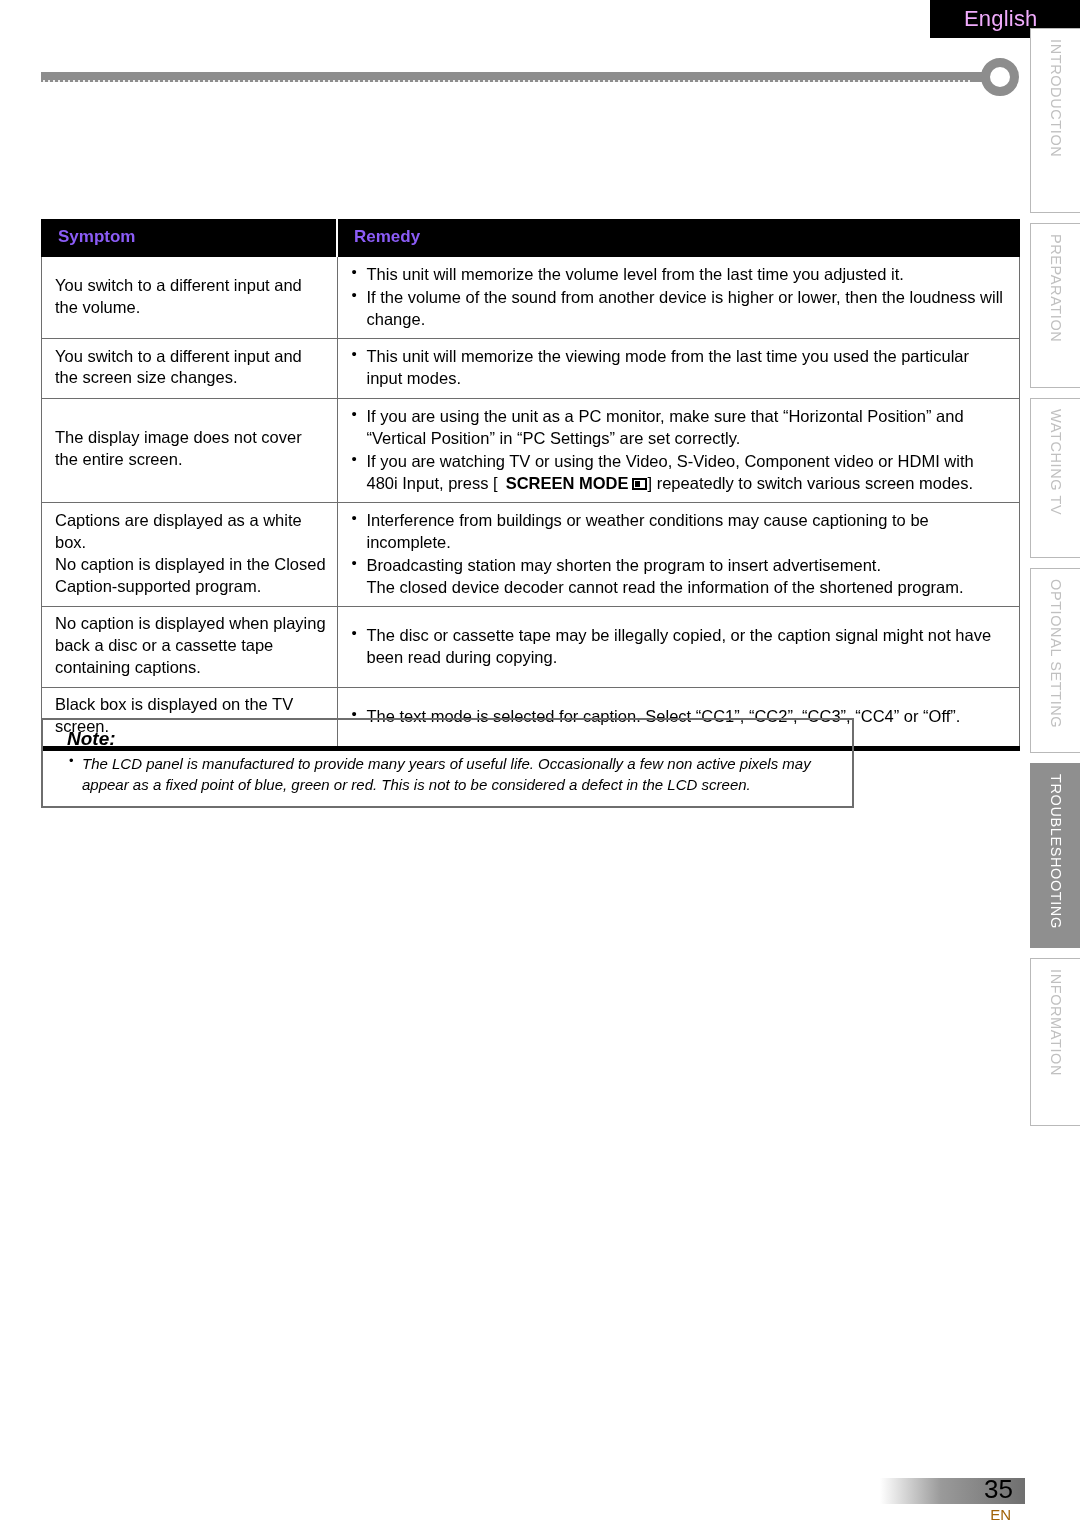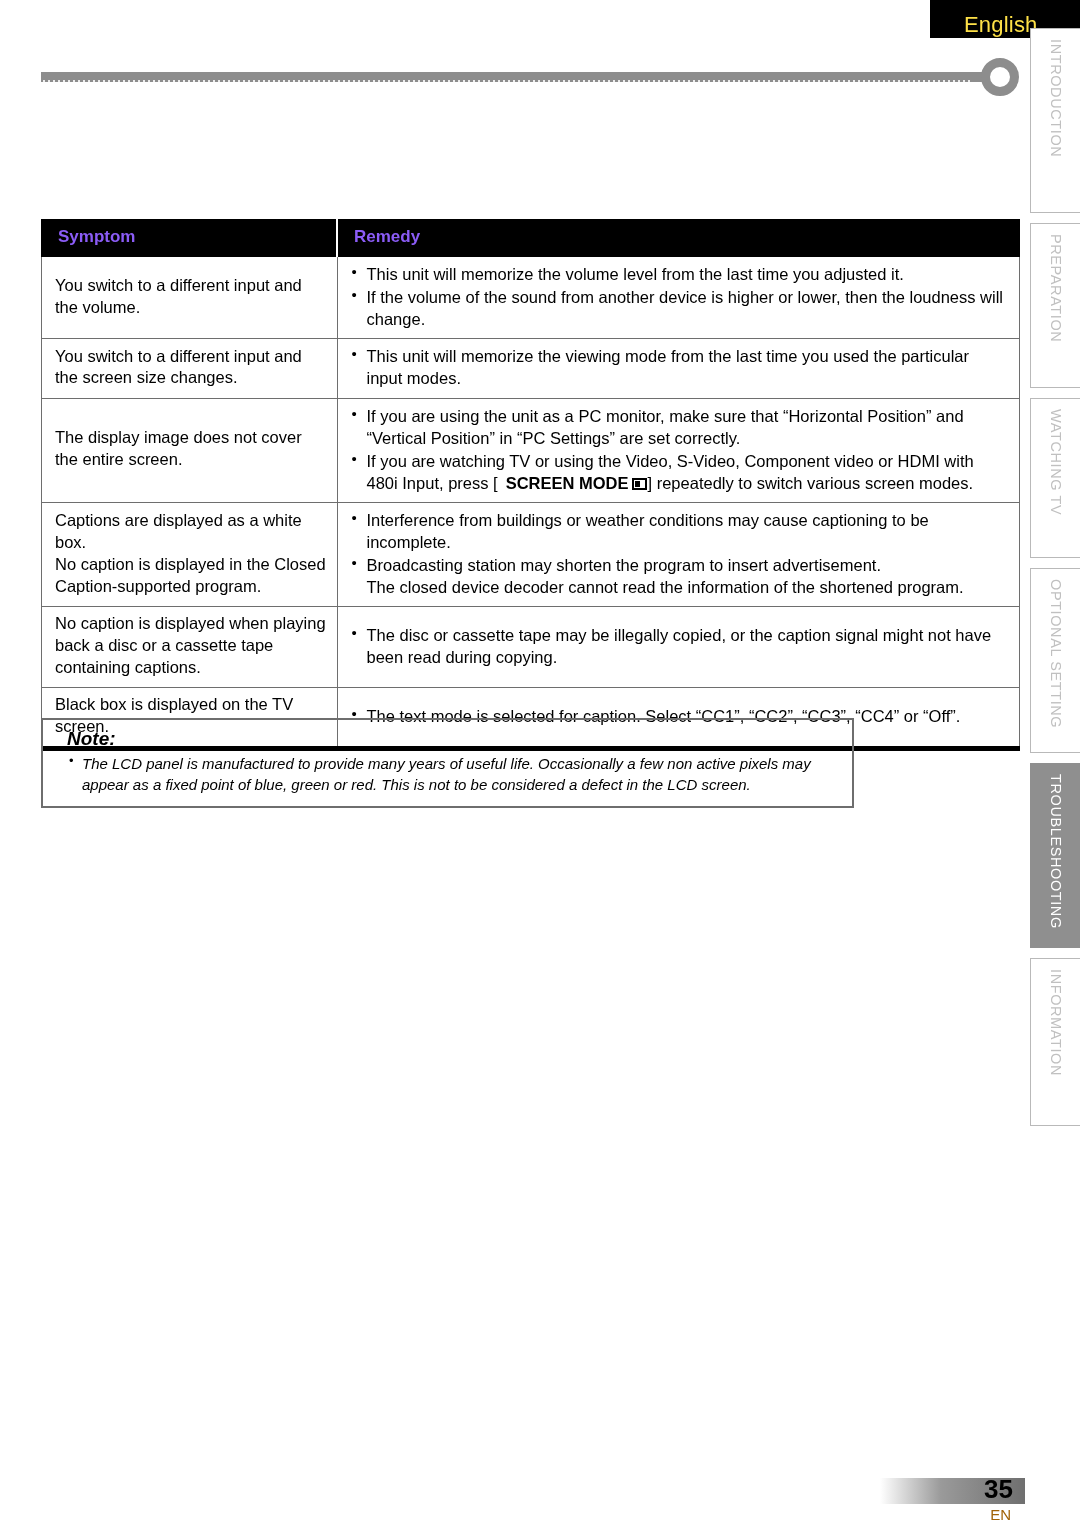--- a/index.html
+++ b/index.html
@@ -17,26 +17,26 @@
   }
 
   
   .lang-tab {
     position: absolute;
     top: 0;
     left: 930px;
     width: 150px;
     height: 38px;
     background: #000000;
-    color: #fde047;
+    color: #f0abfc;
     font-size: 22px;
     font-weight: 400;
     letter-spacing: .2px;
     display: flex;
-    align-items: flex-end;
+    align-items: center;
     padding-left: 34px;
     box-sizing: border-box;
   }
 
   
   .rule-wrap {
     position: absolute;
     top: 58px;
     left: 41px;
     width: 990px;
@@ -239,21 +239,21 @@
   .footer-bar {
     position: relative;
     height: 26px;
     background: linear-gradient(to right, #ffffff 0%, #9a9a9a 42%, #6f6f6f 100%);
   }
   .footer-num {
     position: absolute;
     right: 12px;
     top: -4px;
     font-size: 26px;
-    font-weight: bold;
+    font-weight: normal;
     color: #000;
   }
   .footer-en {
     font-size: 15px;
     color: #a16207;
     padding-right: 14px;
     padding-top: 2px;
   }
 </style>
 </head>

